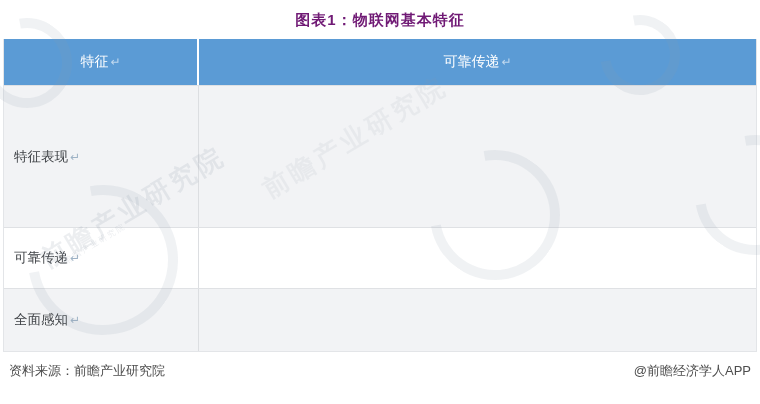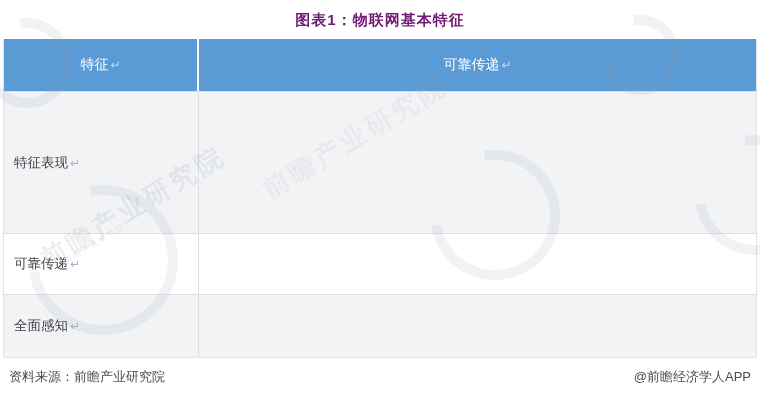--- a/index.html
+++ b/index.html
@@ -7,21 +7,21 @@
     font-family:"Liberation Sans","DejaVu Sans",sans-serif; }
   .page { position:relative; width:760px; height:404px; }
 
   .title { padding-top:11px; text-align:center; font-size:15px; font-weight:bold;
     color:#701a75; letter-spacing:1px; }
 
   .tbl { position:relative; margin:9px 3px 0 3px; width:754px;
     border:1px solid #e3e5e8; border-top:none; z-index:1; }
 
   .row { display:grid; grid-template-columns:195px 1fr; }
-  .hdr { background:#5b9bd5; height:52px; border:none;font-family:Liberation Serif, serif; }
+  .hdr { background:#5b9bd5; height:46px; border:none;font-family:Liberation Serif, serif; }
   .hdr .cell { display:flex; align-items:center; justify-content:center;
     color:#ffffff; font-size:14px; }
   .hdr .c1 { border-right:2px solid #ffffff; }
   .hdr .ret { color:rgba(255,255,255,.6); }
 
   .body-row { border-top:1px solid #dfe1e4; }
   .body-row.alt { background:#f2f3f5; }
   .body-row.plain { background:#ffffff; }
   .cell { padding:8px 10px; }
   .c-feature { display:flex; align-items:center; border-right:1px solid #dcdee1;

